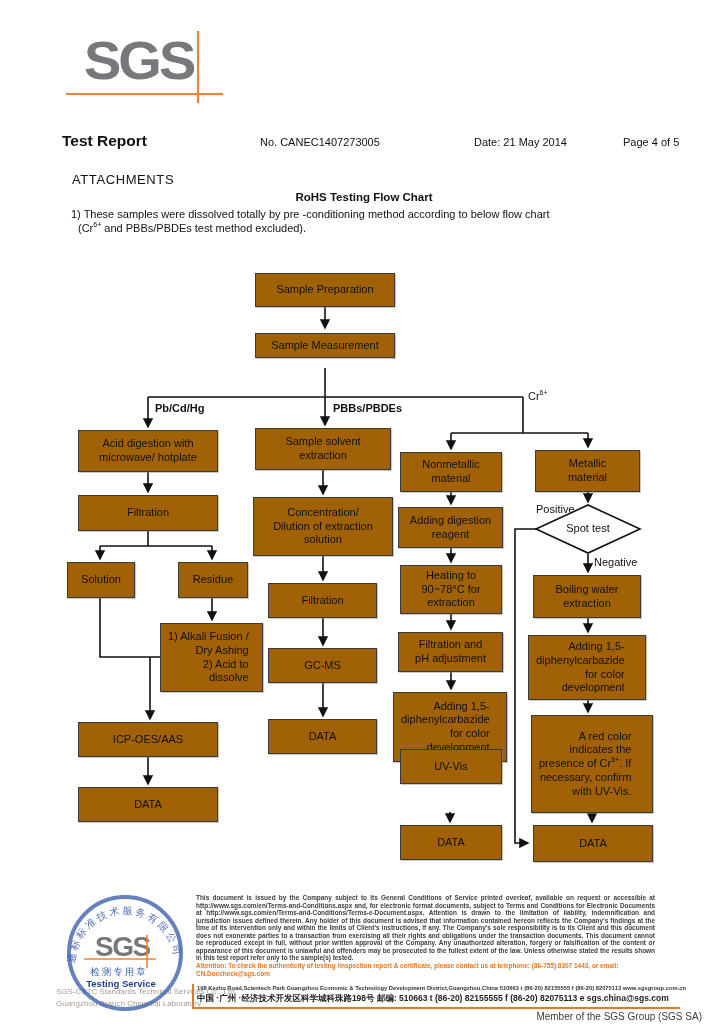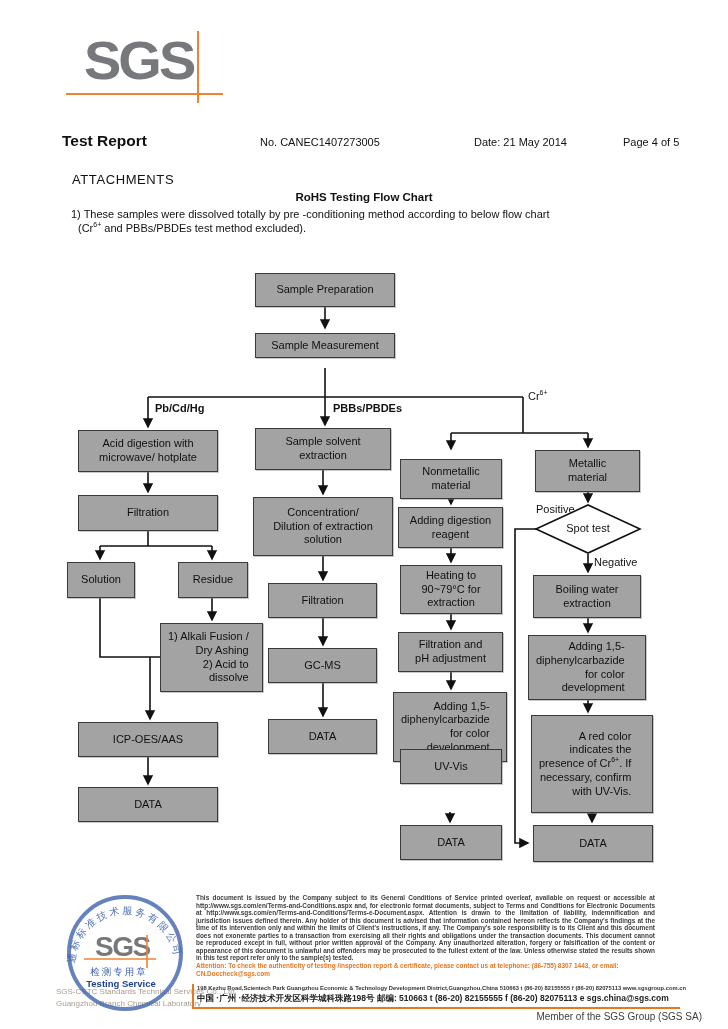--- a/index.html
+++ b/index.html
@@ -12,21 +12,21 @@
   .logo-vline{position:absolute;left:197px;top:31px;width:2px;height:72px;background:#f08232;}
   
   .report-title{position:absolute;left:62px;top:132px;font-size:15.5px;font-weight:700;}
   .hmeta{position:absolute;top:136px;font-size:11px;}
   .attachments{position:absolute;left:72px;top:172px;font-size:13px;letter-spacing:.6px;}
   .chart-title{position:absolute;left:0;top:191px;width:728px;text-align:center;
       font-size:11.5px;font-weight:700;}
   .note{position:absolute;font-size:11px;}
   sup.sp{font-size:7px;vertical-align:super;line-height:0;}
   
-  .fnode{position:absolute;box-sizing:border-box;border:1.6px solid #3a3a3a;background:#a3a3a3;
+  .fnode{position:absolute;box-sizing:border-box;border:1.6px solid #3a3a3a;background:#a16207;
       display:flex;align-items:center;justify-content:center;text-align:center;
       white-space:pre-line;font-size:11px;line-height:1.25;color:#111;
       box-shadow:1px 1px 0 rgba(130,130,130,.45);}
   .fnode.left{justify-content:flex-start;text-align:right;padding:3px 4px 3px 7px;}
   .flabel{position:absolute;font-size:11px;color:#111;white-space:nowrap;}
   .bold{font-weight:700;}
   .connectors{position:absolute;left:0;top:0;pointer-events:none;}
   
   .legal{position:absolute;left:196px;top:894px;width:459px;font-size:6.45px;line-height:7.5px;
       font-weight:700;color:#3d3d3d;text-align:justify;}
@@ -125,26 +125,26 @@
 
   <div class="fnode" style="left:255px;top:428px;width:136px;height:42px;">Sample solvent
 extraction</div>
   <div class="fnode" style="left:253px;top:497px;width:140px;height:59px;">Concentration/
 Dilution of extraction
 solution</div>
   <div class="fnode" style="left:268px;top:583px;width:109px;height:35px;">Filtration</div>
   <div class="fnode" style="left:268px;top:648px;width:109px;height:35px;">GC-MS</div>
   <div class="fnode" style="left:268px;top:719px;width:109px;height:35px;">DATA</div>
 
-  <div class="fnode" style="left:400px;top:452px;width:102px;height:40px;margin-top:7px;">Nonmetallic
+  <div class="fnode" style="left:400px;top:452px;width:102px;height:40px;">Nonmetallic
 material</div>
   <div class="fnode" style="left:398px;top:507px;width:105px;height:41px;">Adding digestion
 reagent</div>
   <div class="fnode" style="left:400px;top:565px;width:102px;height:49px;">Heating to
-90~79°C for
+90~78°C for
 extraction</div>
   <div class="fnode" style="left:398px;top:632px;width:105px;height:40px;">Filtration and
 pH adjustment</div>
   <div class="fnode left" style="left:393px;top:692px;width:114px;height:70px;">Adding 1,5-
 diphenylcarbazide
 for color
 development</div>
   <div class="fnode" style="left:400px;top:749px;width:102px;height:35px;">UV-Vis</div>
   <div class="fnode" style="left:400px;top:825px;width:102px;height:35px;">DATA</div>
 

